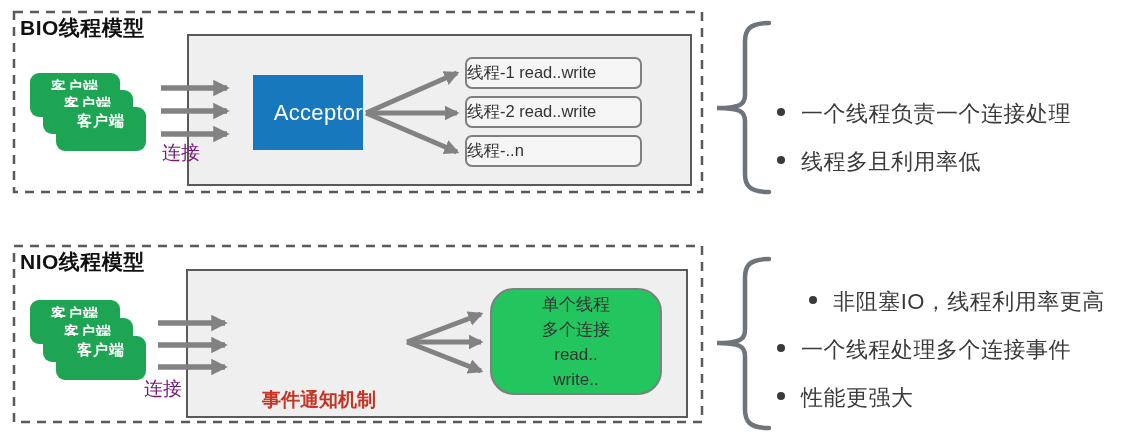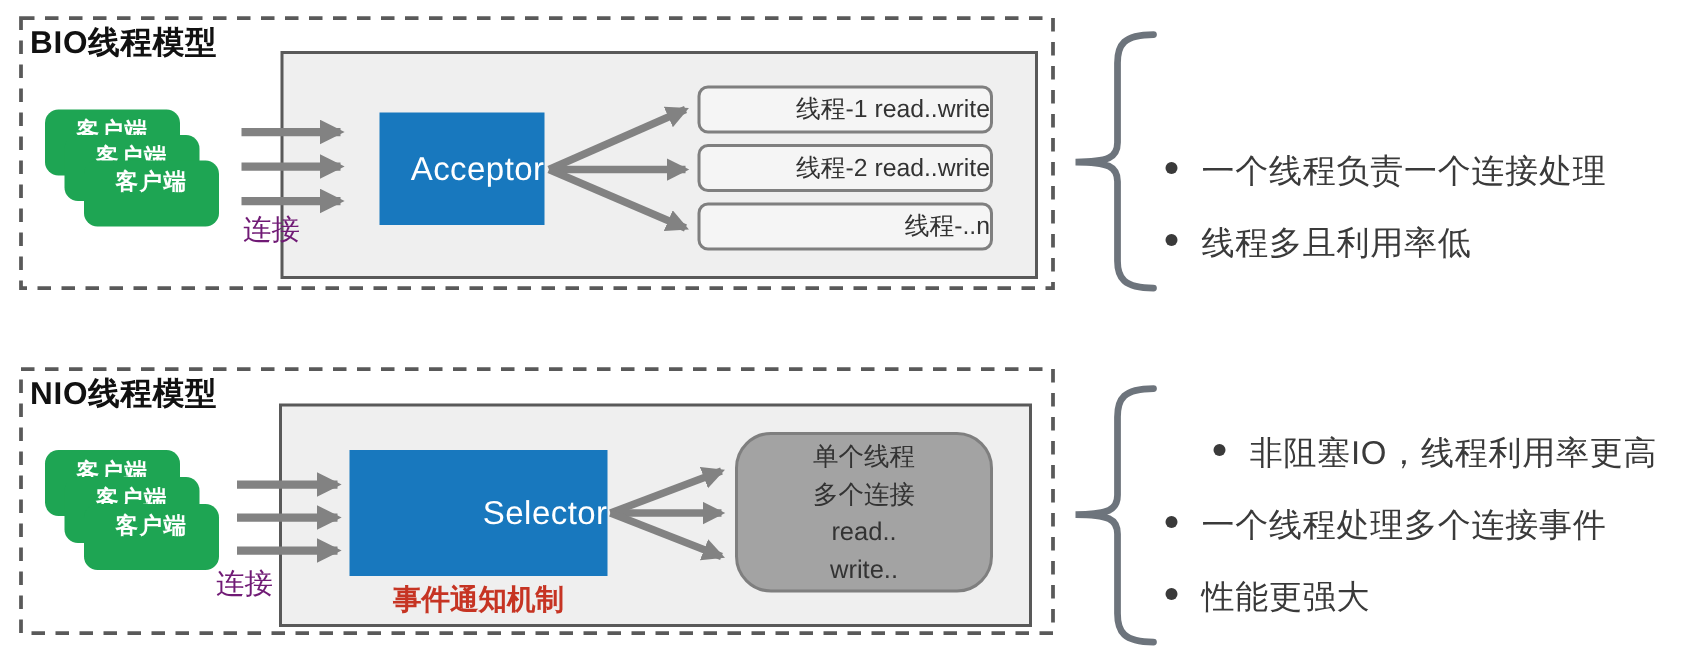--- a/index.html
+++ b/index.html
@@ -19,25 +19,25 @@
     font-size:15px;font-weight:bold;text-align:center;box-sizing:border-box;
     padding-top:5px;width:90px;height:44px;letter-spacing:1px;
   }
   .connect-label{font-size:19px;color:#701a75;}
   .blue-box{
     background:var(--blue,#1878be);color:#fff;display:flex;align-items:center;
     justify-content:flex-end;font-size:22px;letter-spacing:.3px;
   }
   .thread-box{
     background:#f5f5f5;border:2px solid #7f7f7f;border-radius:7px;
-    box-sizing:border-box;display:flex;align-items:center;justify-content:flex-end;
-    font-size:16.5px;color:#333;width:197px;height:32px;
+    box-sizing:border-box;display:flex;align-items:center;justify-content:flex-start;
+    font-size:16.5px;color:#333;width:177px;height:32px;
   }
   .worker-box{
-    background:#a3a3a3;border:2.5px solid #7f7f7f;border-radius:24px;
+    background:#22c55e;border:2.5px solid #7f7f7f;border-radius:24px;
     box-sizing:border-box;display:flex;flex-direction:column;align-items:center;
     justify-content:center;font-size:17px;color:#333;line-height:25px;
     width:172px;height:107px;text-align:center;
   }
   .event-label{
     font-size:19px;font-weight:bold;color:var(--red,#c63423);text-align:center;
   }
   .bullet-row{
     display:flex;gap:16px;align-items:flex-start;width:360px;left:777px;
     position:absolute;
@@ -104,23 +104,20 @@
   </div>
   <div class="abs client-box" style="left:43px;top:318px;">
     <span>客户端</span>
   </div>
   <div class="abs client-box" style="left:56px;top:336px;">
     <span>客户端</span>
   </div>
 
   <div class="abs connect-label" style="left:144px;top:376px;">连接</div>
 
-  <div class="abs blue-box" style="left:233px;top:300px;width:172px;height:84px;">
-    <span>Selector</span>
-  </div>
 
   <div class="abs event-label" style="left:233px;top:387px;width:172px;">事件通知机制</div>
 
   <div class="abs worker-box" style="left:490px;top:288px;">
     <div>单个线程</div>
     <div>多个连接</div>
     <div>read..</div>
     <div>write..</div>
   </div>
 

